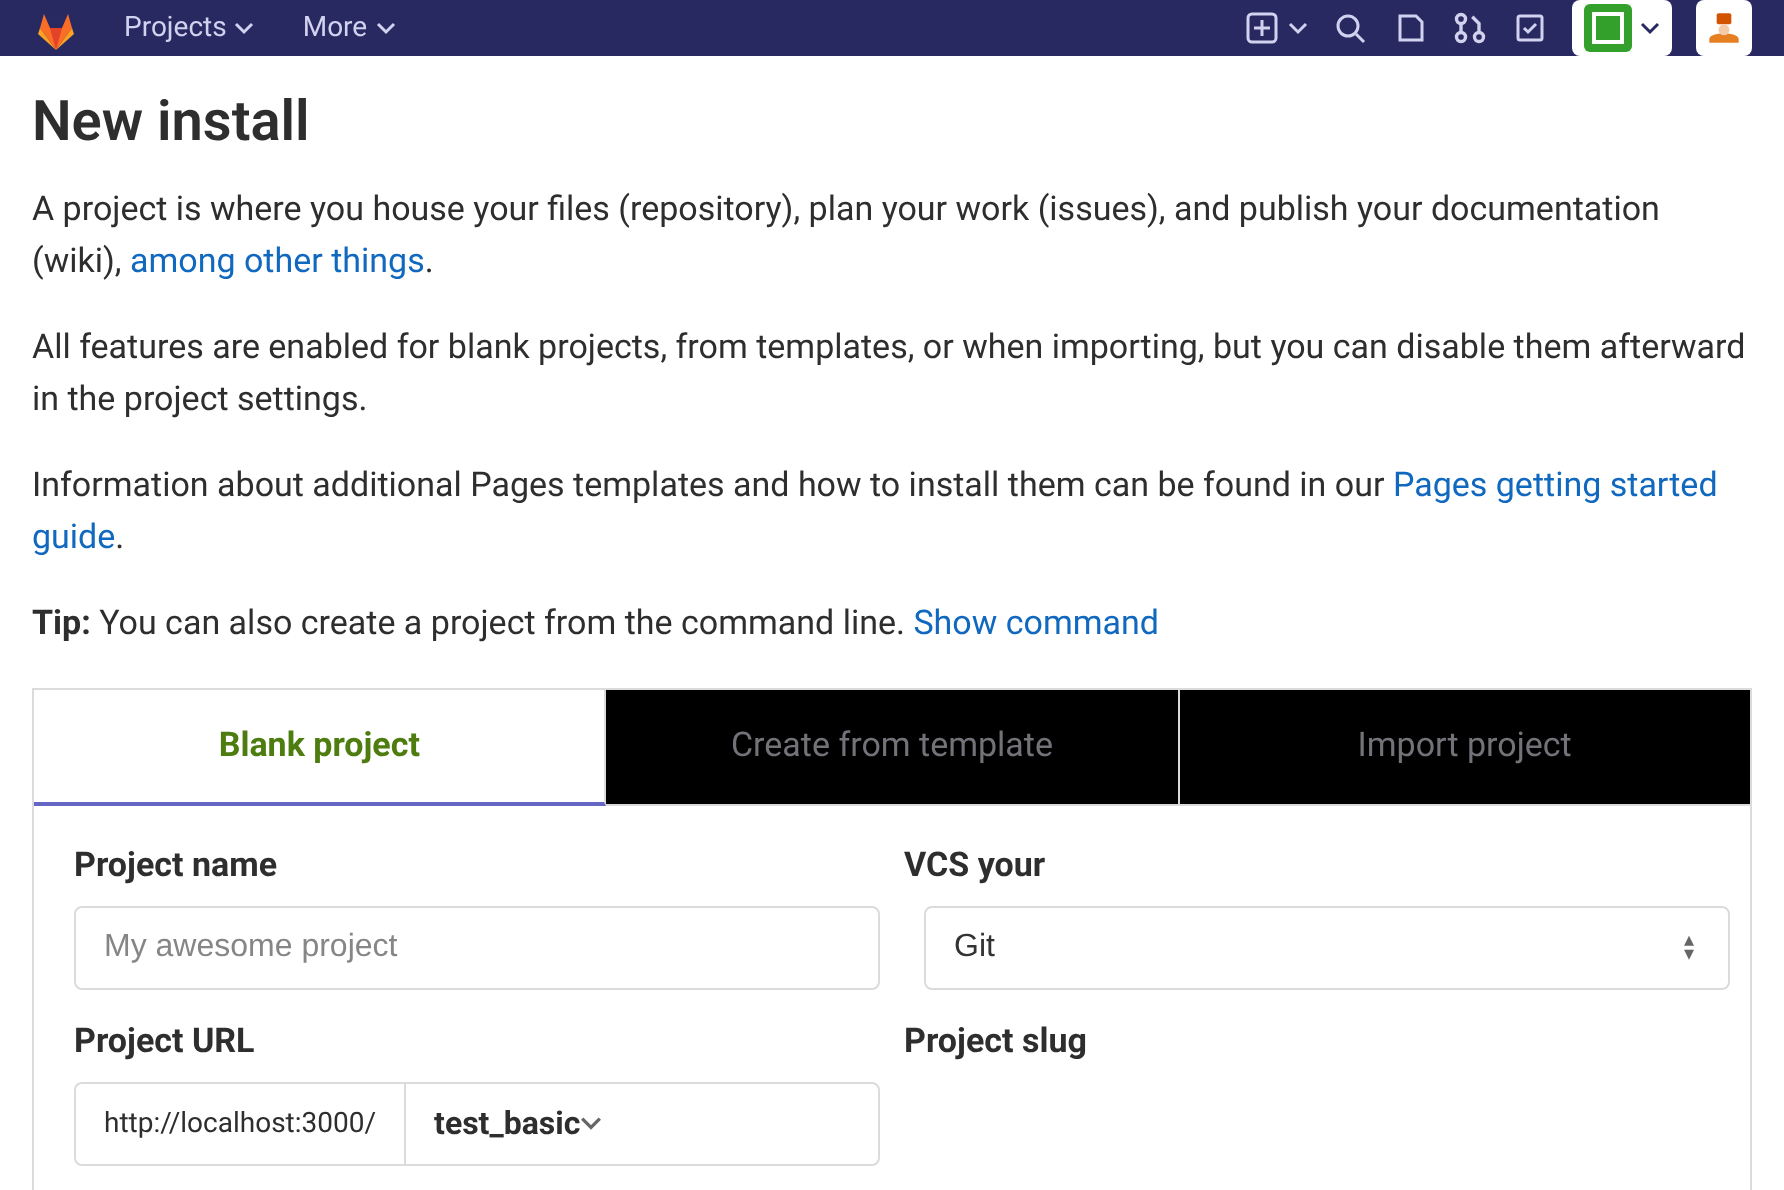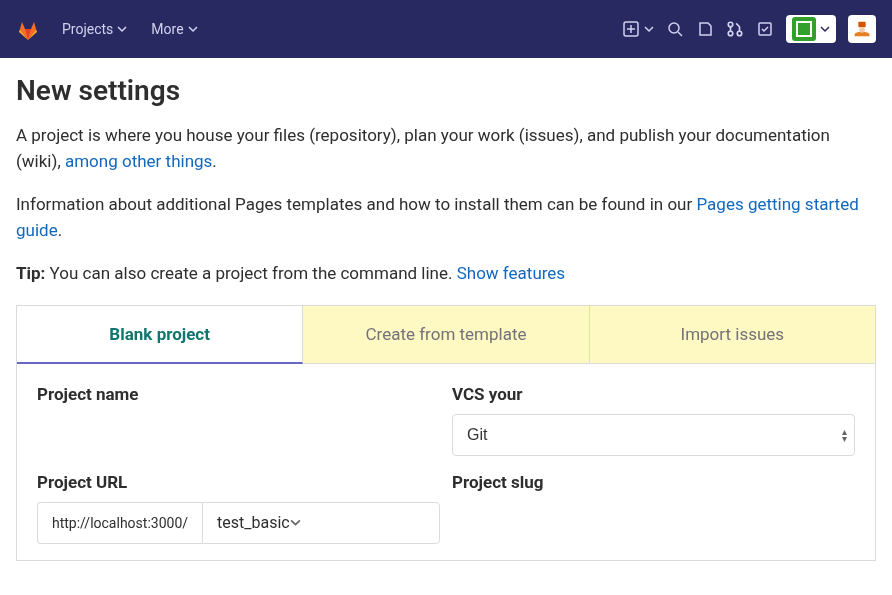--- a/index.html
+++ b/index.html
@@ -1,20 +1,20 @@
 <!DOCTYPE html>
 <html><head>
   <meta charset="utf-8">
   <style>
     * { box-sizing: border-box; margin: 0; padding: 0; }
     body { font-family: -apple-system, BlinkMacSystemFont, "Segoe UI", Roboto, sans-serif; font-size: 16px; color: #2e2e2e; background: #fff; }
     
     .navbar {
       background: #292961;
-      height: 58px;
+      height: 28px;
       display: flex;
       align-items: center;
       padding: 0 16px;
       color: #fff;
     }
     .navbar-left { display: flex; align-items: center; gap: 4px; }
     .logo { width: 24px; height: 24px; margin-right: 8px; }
     .nav-item { display: flex; align-items: center; gap: 4px; padding: 6px 10px; cursor: pointer; color: #d1d1f0; font-size: 14px; }
     .navbar-right { margin-left: auto; display: flex; align-items: center; gap: 12px; }
     .nav-icon { width: 18px; height: 18px; cursor: pointer; color: #d1d1f0; display:flex; align-items:center; justify-content:center; }
@@ -24,40 +24,40 @@
     .avatar-square::after { content:""; position:absolute; inset:4px; border:2px solid #fff; }
     .user-avatar { width:28px; height:28px; background:#fff; border-radius:4px; display:flex; align-items:center; justify-content:center; cursor:pointer; }
     
     .content { padding: 16px 16px 0 16px; }
     h1 { font-size: 28px; font-weight: 600; margin-bottom: 16px; }
     p { font-size: 17px; line-height: 1.5; margin-bottom: 18px; }
     a { color: #1068bf; text-decoration: none; }
     .tip-label { font-weight: 700; }
     
     .tabs { display: flex; border: 1px solid #dbdbdb; border-bottom: none; margin-top: 8px; }
-    .tab { flex: 1; text-align: center; padding: 18px 12px; font-size: 17px; color: #737278; cursor: pointer; background:#fef9c3; border-right:1px solid #dbdbdb; border-bottom:1px solid #dbdbdb; }
+    .tab { flex: 1; text-align: center; padding: 18px 12px; font-size: 17px; color: #737278; cursor: pointer; background:#000000; border-right:1px solid #dbdbdb; border-bottom:1px solid #dbdbdb; }
     .tab:last-child { border-right:none; }
-    .tab.active { font-weight: 700; color: #0f766e; border-bottom: 2px solid #6666c4; background:#fff; }
+    .tab.active { font-weight: 700; color: #4d7c0f; border-bottom: 2px solid #6666c4; background:#fff; }
     
     .form-panel { border: 1px solid #dbdbdb; border-top:none; padding: 20px 20px 0 20px; }
     .form-row { display: flex; gap: 12px; margin-bottom: 16px; }
     .form-col { flex: 1; }
     .form-label { font-weight: 700; font-size: 17px; margin-bottom: 10px; display:block; }
     .text-input, .select-input {
       width: 100%; height: 42px; border: 1px solid #dbdbdb; border-radius: 4px;
       padding: 8px 14px; font-size: 16px; color: #333; background:#fff;
     }
     .text-input::placeholder { color: #868686; }
-    .select-input { appearance:none; position:relative; }
+    .select-input { appearance:none; position:relative;margin-left:10px; }
     .select-wrap { position:relative; }
     .select-caret { position:absolute; right:8px; top:50%; transform:translateY(-50%); pointer-events:none; font-size:10px; color:#666; display:flex; flex-direction:column; line-height:7px;}
     
     .url-group { display:flex; }
     .url-prefix { border:1px solid #dbdbdb; border-right:none; border-radius:4px 0 0 4px; padding:8px 14px; font-size:14px; color:#2e2e2e; background:#fff; height:42px; display:flex; align-items:center; white-space:nowrap; }
-    .url-select { flex:1; border:1px solid #dbdbdb; border-radius:0 4px 4px 0; padding:8px 14px; height:42px; font-size:16px; display:flex; align-items:center; cursor:pointer; background:#fff;}
+    .url-select { flex:1; border:1px solid #dbdbdb; border-radius:0 4px 4px 0; padding:8px 14px; height:42px; font-size:16px; display:flex; align-items:center; cursor:pointer; background:#fff;font-weight:bold;}
     
     .chevron { width:10px; height:10px; }
   </style>
 </head>
 <body>
 
 <div class="navbar">
   <div class="navbar-left">
     <span class="logo">
       <svg viewBox="0 0 24 24" width="24" height="24">
@@ -126,45 +126,47 @@
       <svg viewBox="0 0 24 24" width="22" height="22">
           <path d="M4 18c0-4 16-4 16 0v2H4z" fill="#e67e22"></path>
           <rect x="8" y="4" width="8" height="6" rx="1" fill="#d35400"></rect>
           <circle cx="12" cy="13" r="3" fill="#f5cba7"></circle>
         </svg>
     </div>
   </div>
 </div>
 
 <div class="content">
-  <h1>New settings</h1>
+  <h1>New install</h1>
 
   <p>
     <span>A project is where you house your files (repository), plan your work (issues), and publish your documentation (wiki), </span><a href="#">among other things</a><span>.</span>
   </p>
 
+  <p>All features are enabled for blank projects, from templates, or when importing, but you can disable them afterward in the project settings.</p>
 
   <p>
     <span>Information about additional Pages templates and how to install them can be found in our </span><a href="#">Pages getting started guide</a><span>.</span>
   </p>
 
   <p>
-    <span class="tip-label">Tip:</span><span> You can also create a project from the command line. </span><a href="#">Show features</a>
+    <span class="tip-label">Tip:</span><span> You can also create a project from the command line. </span><a href="#">Show command</a>
   </p>
 
   <div class="tabs">
     <div class="tab active">Blank project</div>
     <div class="tab">Create from template</div>
-    <div class="tab">Import issues</div>
+    <div class="tab">Import project</div>
   </div>
 
   <div class="form-panel">
     <div class="form-row">
       <div class="form-col">
         <label class="form-label">Project name</label>
+        <input class="text-input" type="text" placeholder="My awesome project" style="">
       </div>
       <div class="form-col">
         <label class="form-label">VCS your</label>
         <div class="select-wrap">
           <select class="select-input">
             <option>Git</option>
           </select>
           <span class="select-caret">▴<br>▾</span>
         </div>
       </div>

